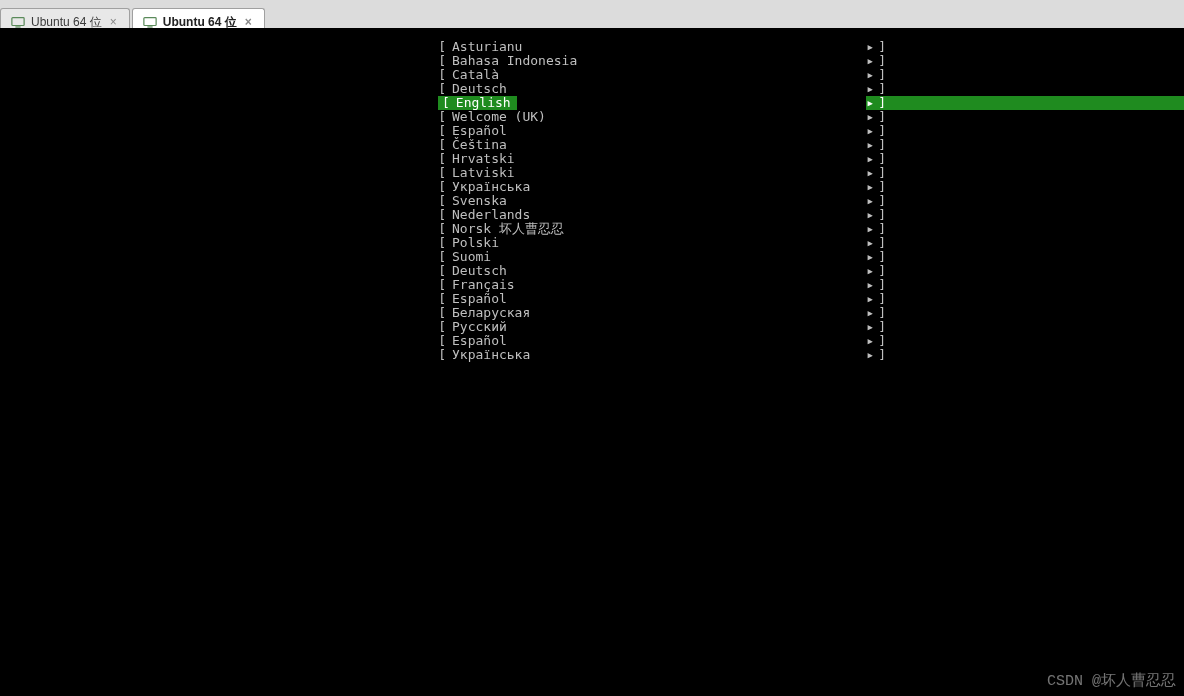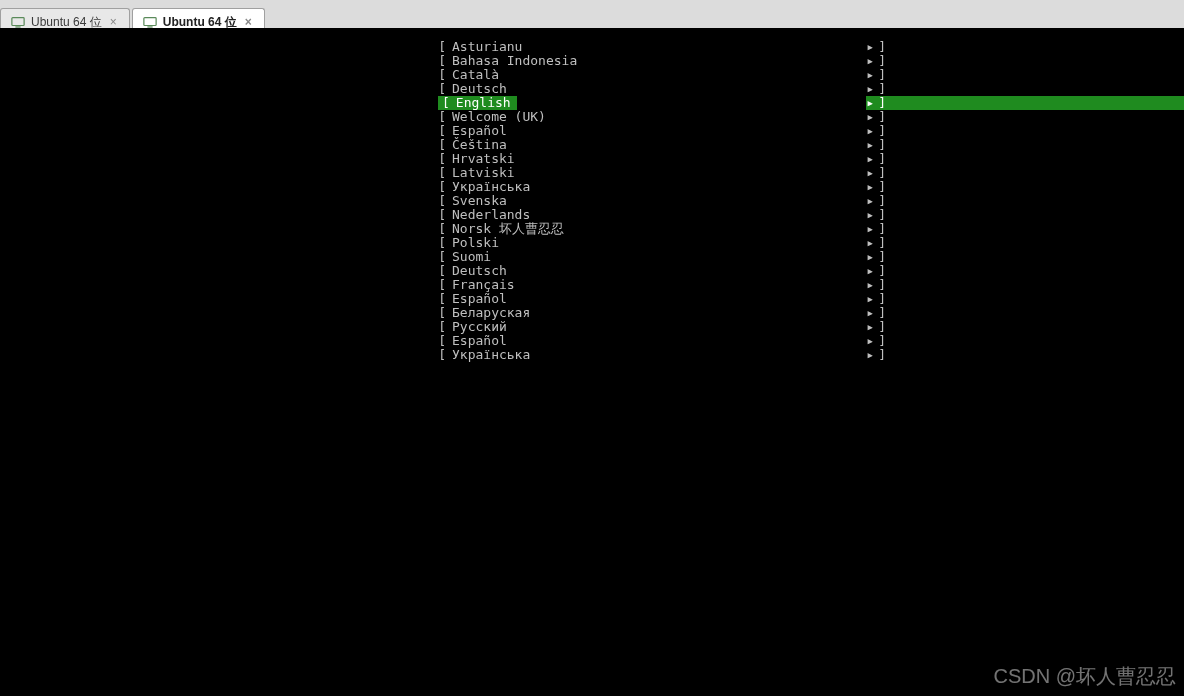--- a/index.html
+++ b/index.html
@@ -31,21 +31,21 @@
   .lang-row.selected { color:#fff; }
   .lang-row.selected .lb,
   .lang-row.selected .name,
   .lang-row.selected .spacer,
   .lang-row.selected .arrow,
   .lang-row.selected .rb { background:#1f8b1f; }
   .lang-row.selected .lb { width:auto; margin-left:355px; padding-left:4px; padding-right:6px; }
 
   .black-left { position:absolute; left:0; top:28px; width:83px; bottom:0; background:#000; }
 
-  .watermark { position:absolute; right:8px; bottom:6px; color:rgba(230,230,230,0.5); font-family:Liberation Sans, sans-serif; font-size:20px; pointer-events:none; }
+  .watermark { position:absolute; right:8px; bottom:6px; color:rgba(230,230,230,0.5); font-family:Liberation Mono, monospace; font-size:15px; pointer-events:none; }
 </style>
 </head>
 <body>
 
 <div class="tabstrip">
   <div class="tab">
     <svg class="tab-icon" viewBox="0 0 16 16">
         <rect x="1" y="3" width="14" height="9" rx="1" fill="none" stroke="#5a8a5a" stroke-width="1.4"></rect>
         <rect x="5" y="13" width="6" height="1.4" fill="#5a8a5a"></rect>
       </svg>

